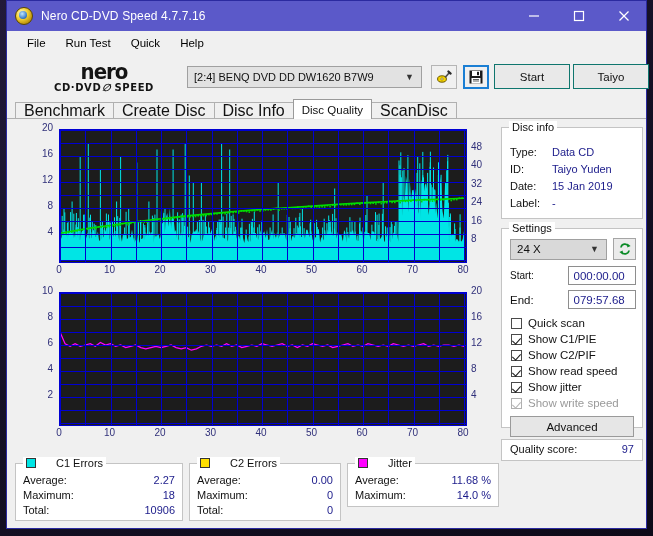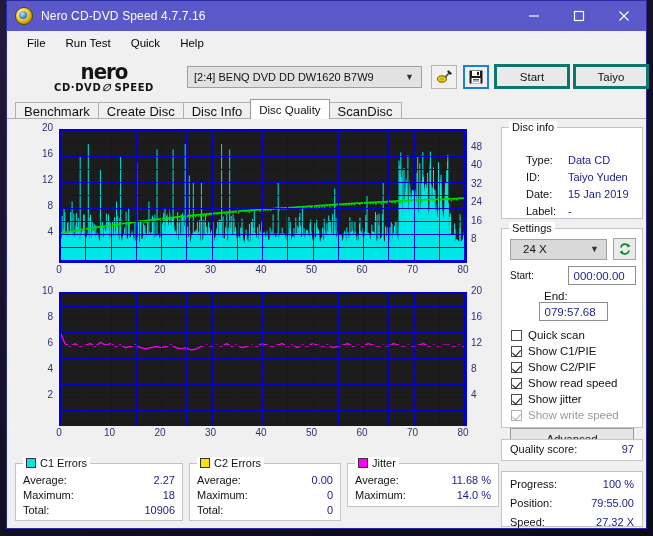--- a/index.html
+++ b/index.html
@@ -57,56 +57,56 @@
     position:absolute;left:180px;top:11px;width:235px;height:22px;background:#e2e2e2;
     border:1px solid #a0a0a0;box-sizing:border-box;display:flex;align-items:center;font-size:11px;color:#111;
   }
   .drive-select .ds-text{padding-left:6px;white-space:nowrap;overflow:hidden;}
   .drive-select .ds-arrow{margin-left:auto;margin-right:7px;color:#333;font-size:9px;}
   .tbtn{position:absolute;top:10px;width:26px;height:24px;background:#f0f0f0;border:1px solid #b5b5b5;
     box-sizing:border-box;display:flex;align-items:center;justify-content:center;}
   .tbtn.focus{border:2px solid #1b7fd4;}
   .tbtn#t1{left:424px;}
   .tbtn#t2{left:456px;}
-  .act-btn{position:absolute;top:9px;height:25px;width:76px;background:#e9e9e9;border:3px solid #0f766e;
+  .act-btn{position:absolute;top:9px;height:25px;width:76px;background:#e9e9e9;border:1px solid #0f766e;
     box-sizing:border-box;display:flex;align-items:center;justify-content:center;font-size:11.5px;color:#111;}
   #btn-start{left:487px;}
   #btn-exit{left:566px;}
   
   .tabbar{height:20px;display:flex;align-items:flex-end;padding-left:8px;flex:none;background:#f0f0f0;position:relative;}
-  .tab{height:17px;padding:0 8px;display:flex;align-items:center;font-size:13px;color:#111;
+  .tab{height:17px;padding:0 8px;display:flex;align-items:center;font-size:16px;color:#111;
     border:1px solid #b0b0b0;border-bottom:none;background:#f0f0f0;box-sizing:border-box;margin-right:-1px;}
   .tab.active{height:20px;background:#ffffff;border-color:#9a9a9a;position:relative;z-index:3;font-size:11.5px;}
   
   .content{flex:1;display:flex;background:#f0f0f0;border-top:1px solid #b0b0b0;margin-top:-1px;position:relative;}
   .left-col{width:492px;display:flex;flex-direction:column;padding:4px 0 0 2px;box-sizing:border-box;}
   .right-col{width:147px;display:flex;flex-direction:column;padding:2px 3px 0 2px;box-sizing:border-box;gap:3px;}
   .chart{position:relative;background:#f0f0f0;}
   .plot{position:absolute;background:#1c1c1c;border:1px solid #0000d2;box-sizing:border-box;overflow:hidden;}
   .grid-v,.grid-h{position:absolute;background:#0000d2;}
   .grid-v{width:1px;top:0;bottom:0;}
   .grid-h{height:1px;left:0;right:0;}
   .axis-label{position:absolute;font-size:10px;color:#30307a;text-align:right;}
   .axis-label.r{text-align:left;}
   .axis-x{position:absolute;font-size:10px;color:#30307a;text-align:center;width:24px;}
   svg.series{position:absolute;left:0;top:0;}
   
   .gb{border:1px solid #c4c4c4;background:#ffffff;position:relative;box-sizing:border-box;}
   .gb-title{position:absolute;top:-7px;left:7px;background:#ffffff;padding:0 3px;font-size:11px;color:#111;}
   .gb-legend{position:absolute;top:-7px;left:7px;background:#ffffff;padding:0 3px;font-size:11px;color:#111;
-    display:flex;align-items:center;gap:4px;}
+    display:flex;align-items:center;gap:20px;}
   .sw{width:8px;height:8px;border:1px solid #333;display:inline-block;}
   .stats-row{display:flex;justify-content:space-between;font-size:11px;color:#111;padding:0 7px;line-height:15px;}
   .stats-row .val{color:#1b1b8a;}
   
   .info-row{display:flex;font-size:11px;line-height:17px;padding-left:8px;color:#111;}
   .info-row .k{width:42px;flex:none;}
   .info-row .v{color:#1b1b8a;}
   .sel{height:21px;background:#d9d9d9;border:1px solid #a0a0a0;box-sizing:border-box;display:flex;
-    align-items:center;font-size:11.5px;color:#111;padding-left:6px;}
+    align-items:center;font-size:11.5px;color:#111;}
   .sel .st{padding-left:6px;}
   .sel .sa{margin-left:auto;margin-right:7px;font-size:9px;color:#333;}
   .refresh-btn{width:23px;height:22px;background:#ebebeb;border:1px solid #a5a5a5;box-sizing:border-box;
     display:flex;align-items:center;justify-content:center;}
   .txtbox{height:19px;background:#fff;border:1px solid #8e8e8e;box-sizing:border-box;display:flex;align-items:center;
     justify-content:flex-start;padding-left:5px;font-size:11.5px;color:#1b1b8a;}
   .cbrow{display:flex;align-items:center;gap:6px;padding-left:9px;height:16px;font-size:11.5px;color:#111;}
   .cbrow.dim{color:#9a9a9a;}
   .cb{width:11px;height:11px;border:1px solid #4a4a4a;background:#fff;position:relative;flex:none;box-sizing:border-box;}
   .cb.dim{border-color:#b0b0b0;}
@@ -889,21 +889,21 @@
             </div>
           </div>
         </div>
       </div>
     </div>
 
     <div class="right-col">
 
       <div class="gb" style="height:92px;margin-top:6px;">
         <div class="gb-title">Disc info</div>
-        <div style="padding-top:24px;margin-left:16px;">
+        <div style="padding-top:16px;">
           <div class="info-row">
             <span class="k">Type:</span>
             <span class="v">Data CD</span>
           </div>
           <div class="info-row">
             <span class="k">ID:</span>
             <span class="v">Taiyo Yuden</span>
           </div>
           <div class="info-row">
             <span class="k">Date:</span>
@@ -931,21 +931,21 @@
               <polygon points="9.3,1.6 12.6,4 9.3,5.6" fill="#0a8a26"></polygon>
               <polygon points="4.7,12.4 1.4,10 4.7,8.4" fill="#0a8a26"></polygon>
             </svg>
           </div>
         </div>
 
         <div style="display:flex;align-items:center;padding:6px 6px 0 8px;">
           <span style="font-size:10px;color:#111;width:58px;">Start:</span>
           <div class="txtbox" style="width:69px;">000:00.00</div>
         </div>
-        <div style="display:flex;align-items:center;padding:5px 6px 0 8px;flex-direction:column;">
+        <div style="display:flex;align-items:center;padding:5px 6px 0 8px;">
           <span style="font-size:11.5px;color:#111;width:58px;">End:</span>
           <div class="txtbox" style="width:69px;">079:57.68</div>
         </div>
 
         <div style="margin-top:6px;">
           <div class="cbrow">
             <span class="cb"></span>
             <span>Quick scan</span>
           </div>
           <div class="cbrow">
@@ -973,32 +973,16 @@
         <div class="adv-btn">Advanced</div>
       </div>
 
       <div class="gb" style="height:22px;margin-top:8px;">
         <div class="qs">
           <span>Quality score:</span>
           <span class="v">97</span>
         </div>
       </div>
 
-      <div class="gb" style="height:56px;margin-top:7px;">
-        <div style="padding-top:3px;">
-          <div class="qs">
-            <span>Progress:</span>
-            <span class="v">100 %</span>
-          </div>
-          <div class="qs">
-            <span>Position:</span>
-            <span class="v">79:55.00</span>
-          </div>
-          <div class="qs">
-            <span>Speed:</span>
-            <span class="v">27.32 X</span>
-          </div>
-        </div>
-      </div>
 
     </div>
   </div>
 </div>
 
 </body></html>

